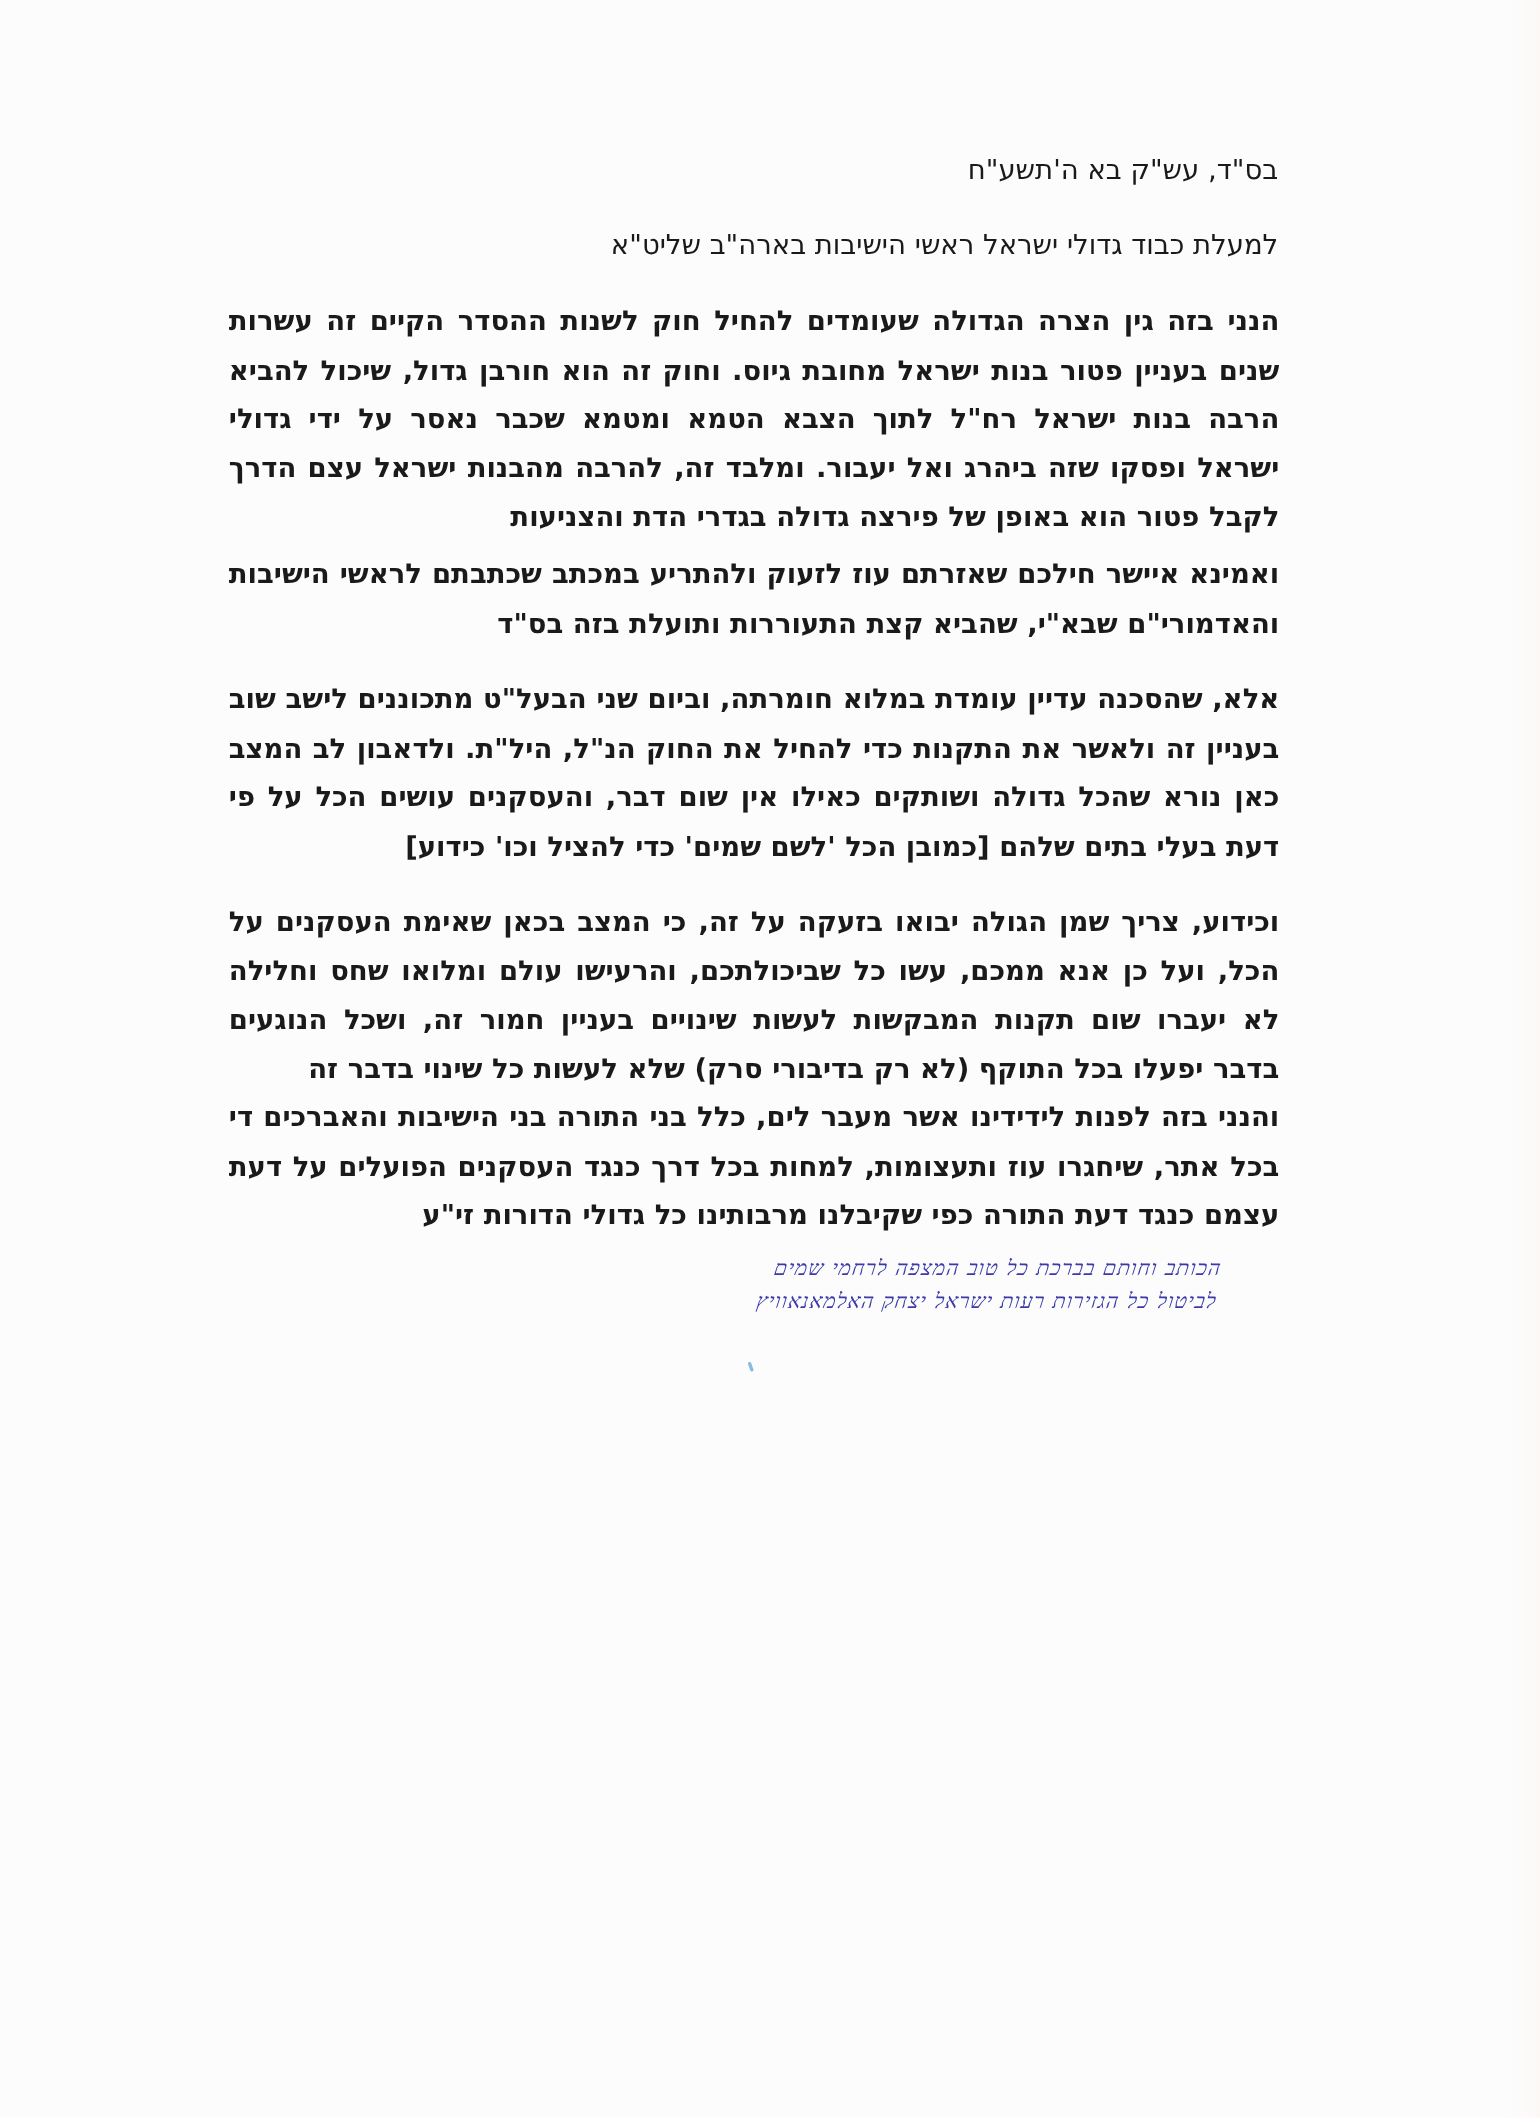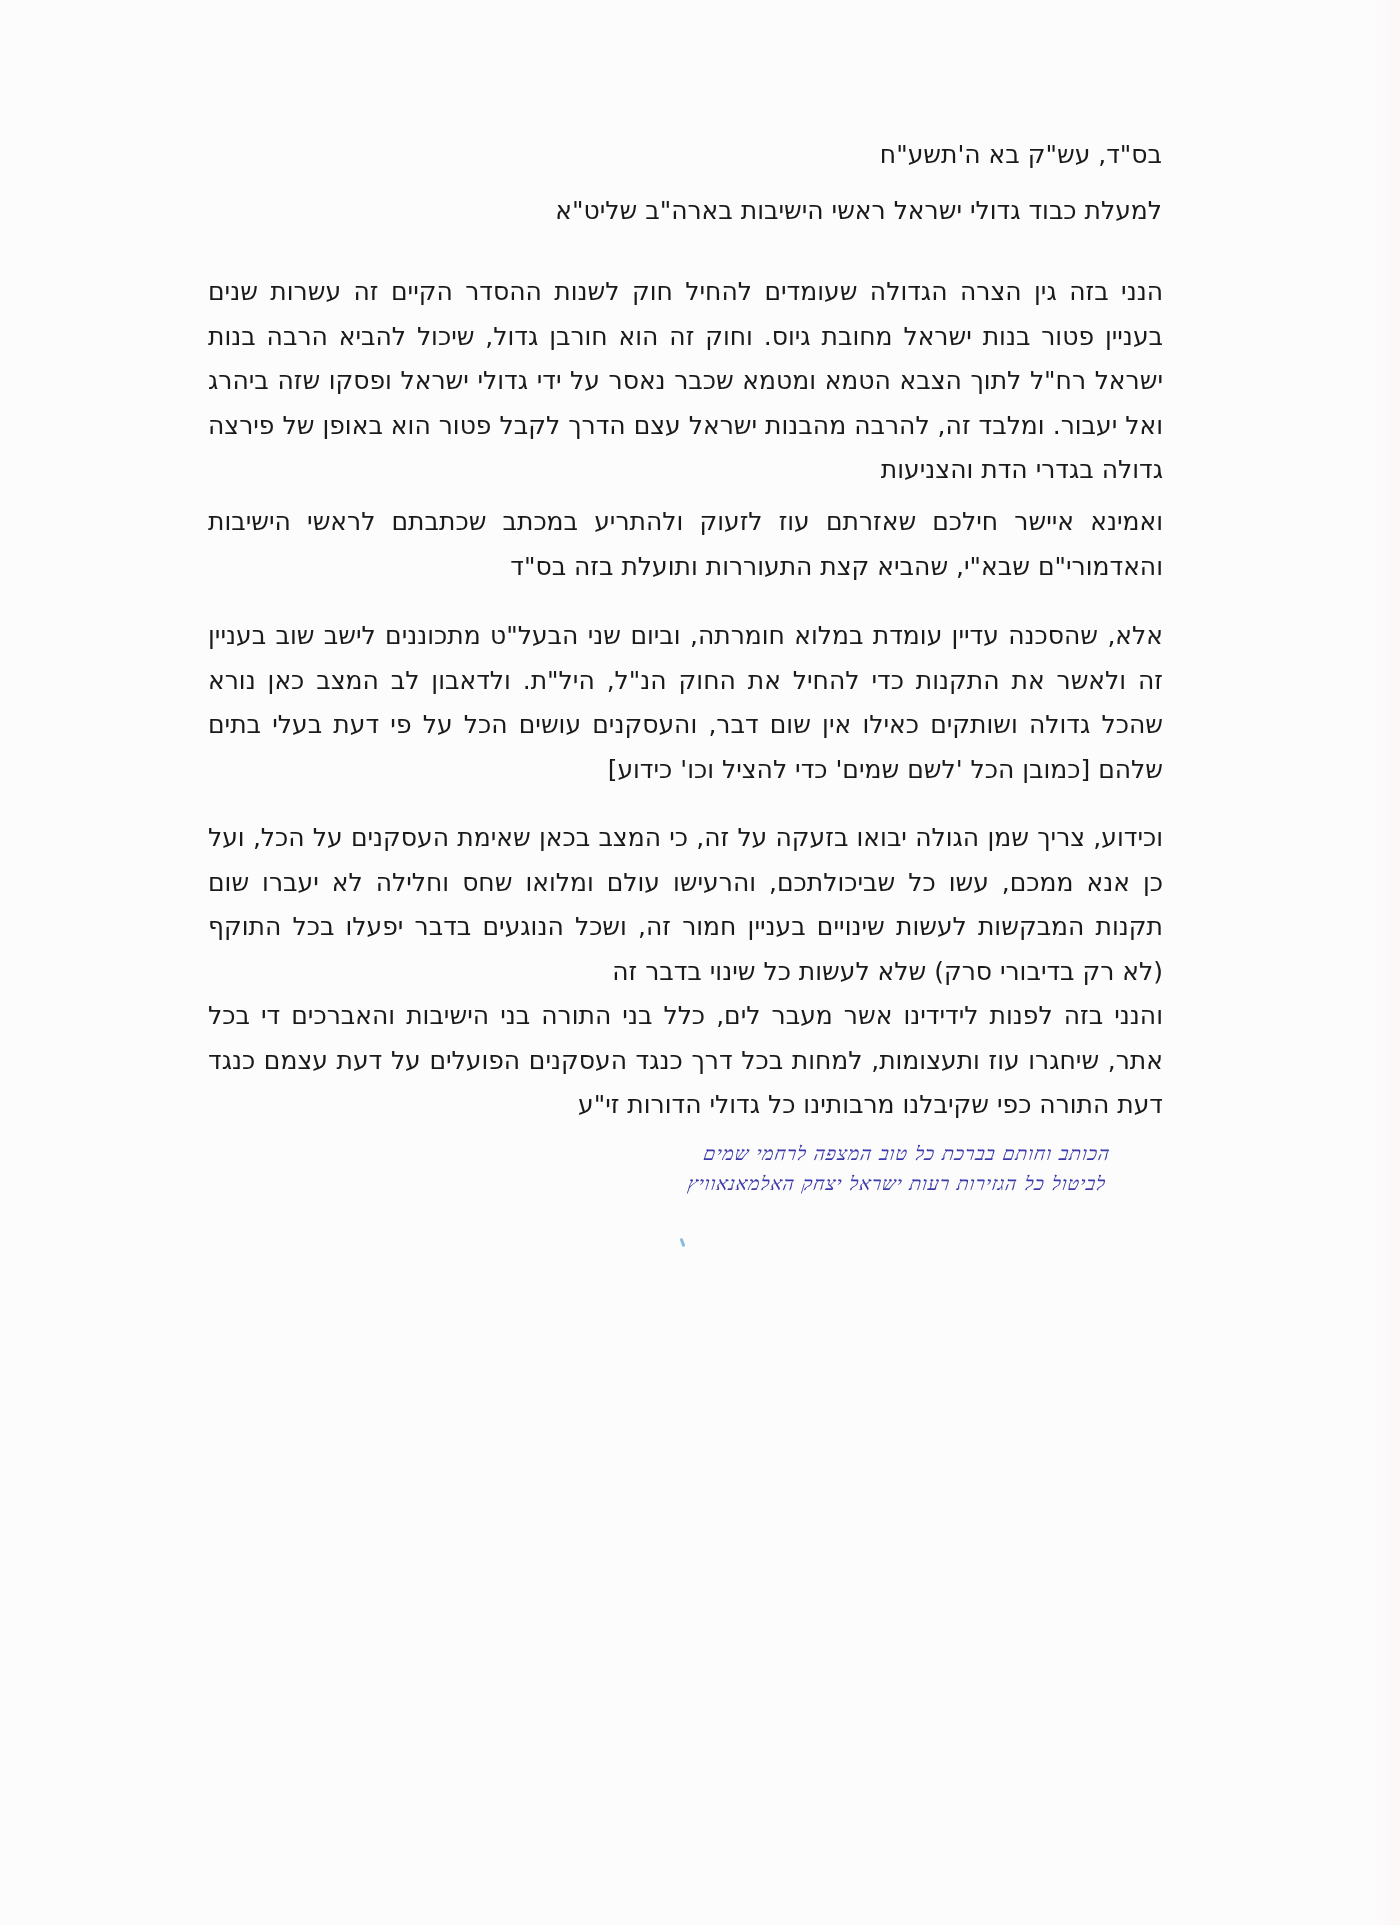--- a/index.html
+++ b/index.html
@@ -19,24 +19,25 @@
       position: absolute;
       left: 208px;
       width: 955px;
       direction: rtl;
       text-align: justify;
       font-size: 25px;
       line-height: 44.5px;
     }
     .line-single { position: absolute; direction: rtl; text-align: right; font-size: 25px; white-space: nowrap; }
     .header-date { right: 238px; top: 140px; }
-    .header-addressee { right: 238px; top: 196px; }
+    .header-addressee { right: 238px; top: 208px; }
     .para {
       margin: 0;
       text-align-last: right;
+      font-weight: bold;
     }
     .p1 { top: 270px; }
     .p2 { top: 500px; }
     .p3 { top: 614px; }
     .p4 { top: 816px; }
     .p5 { top: 994px; }
     .signature {
       position: absolute;
       right: 292px;
       top: 1138px;

